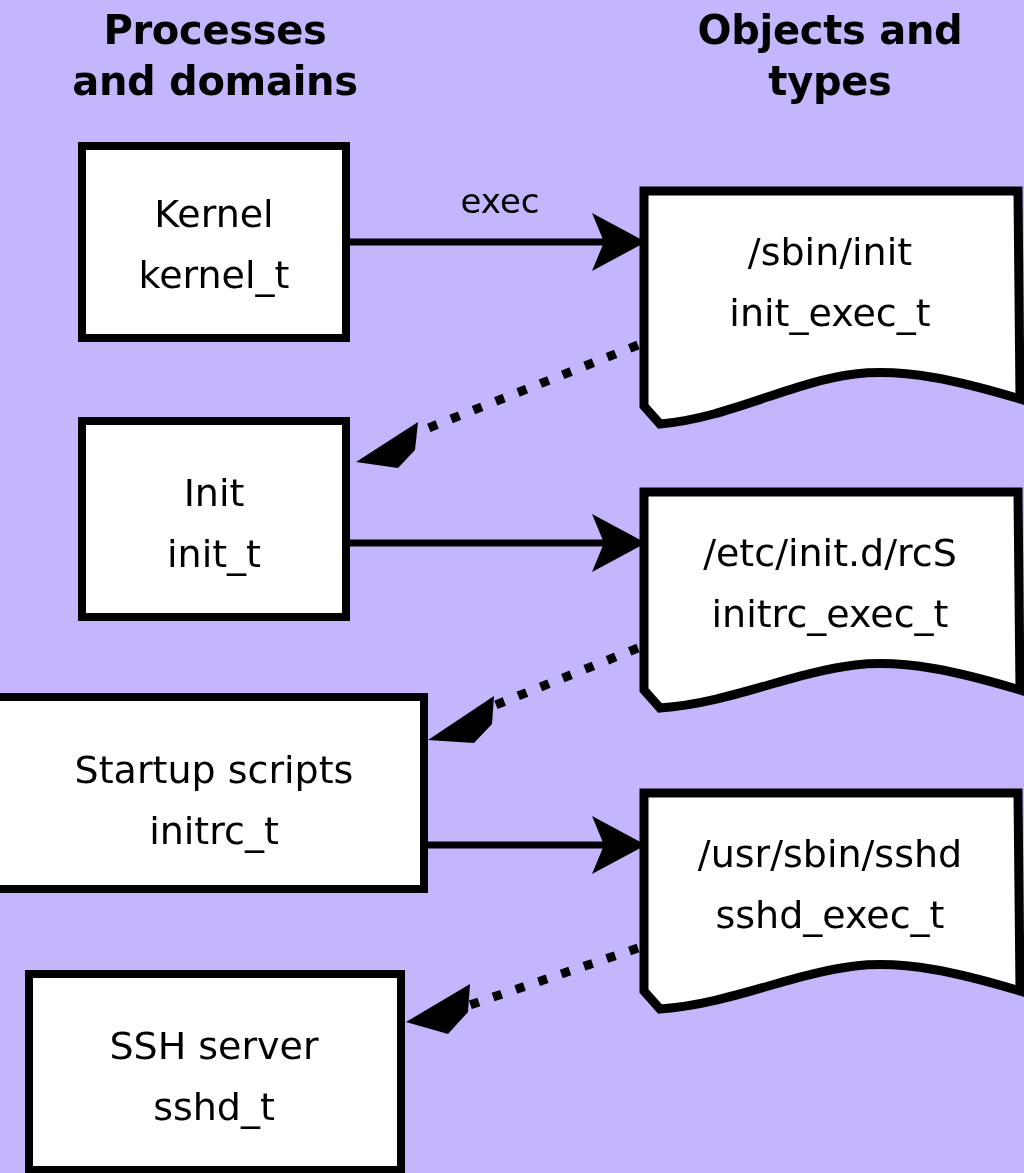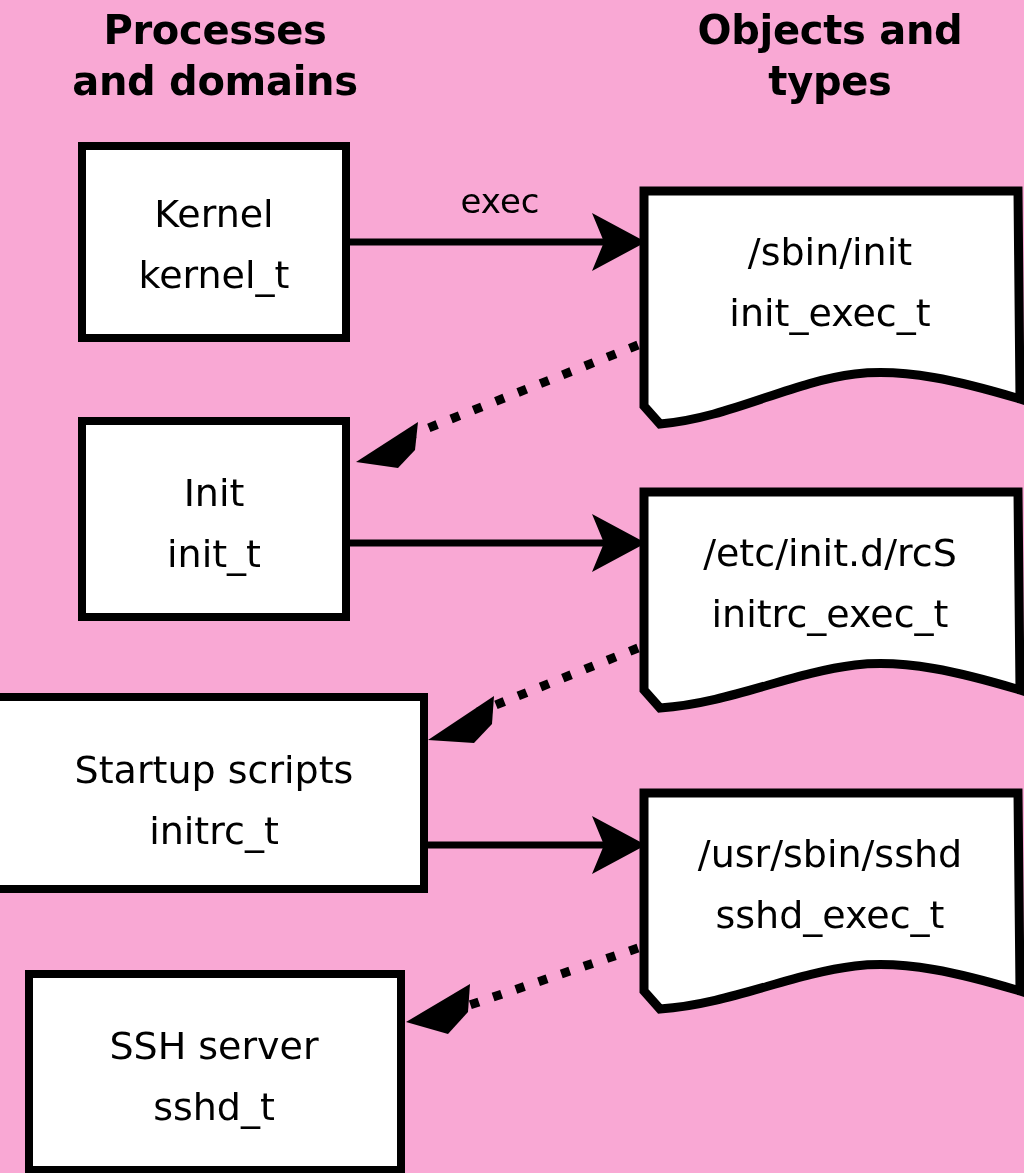--- a/index.html
+++ b/index.html
@@ -8,21 +8,21 @@
     padding: 0;
     background: #ffffff;
   }
   body {
     font-family: "DejaVu Sans", "Liberation Sans", sans-serif;
   }
   #diagram-root {
     position: relative;
     width: 1024px;
     height: 1173px;
-    background: #f9a8d4;
+    background: #c4b5fd;
     overflow: hidden;
   }
   svg.diagram {
     display: block;
     width: 1024px;
     height: 1173px;
   }
   text {
     fill: #000000;
     font-family: "DejaVu Sans", "Liberation Sans", sans-serif;

